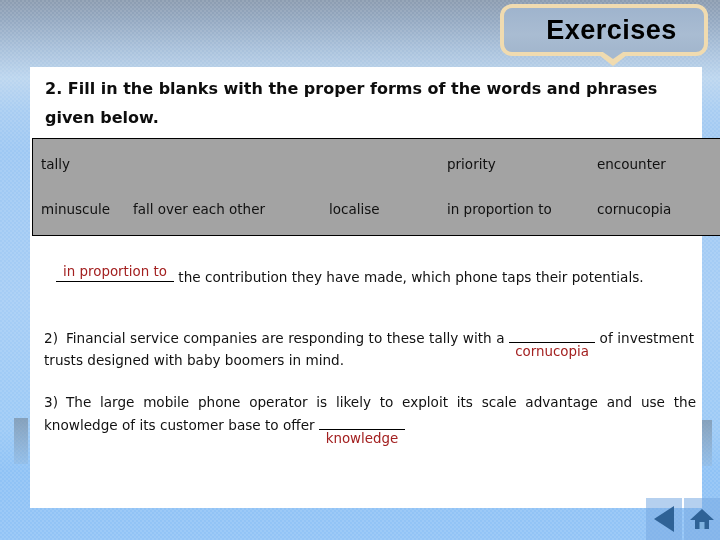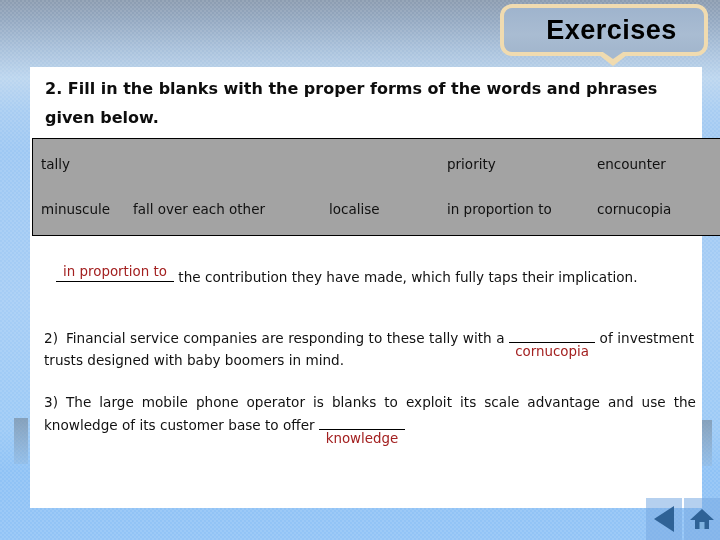--- a/index.html
+++ b/index.html
@@ -286,29 +286,29 @@
       <div class="wb-row r2">
         <span class="wb-cell wb-c1">minuscule</span>
         <span class="wb-cell wb-c2">fall over each other</span>
         <span class="wb-cell wb-c3">localise</span>
         <span class="wb-cell wb-c4">in proportion to</span>
         <span class="wb-cell wb-c5">cornucopia</span>
       </div>
     </div>
 
     <div class="ex-item" id="ex1">
-      <span class="ex-body"><span class="answer-above"><span class="ans-text">in proportion to</span></span> <span>the contribution they have made, which fully taps their implication.</span></span>
+      <span class="ex-body"><span class="answer-above"><span class="ans-text">in proportion to</span></span> <span>the contribution they have made, which phone taps their potentials.</span></span>
     </div>
 
     <div class="ex-item" id="ex2">
       <span class="ex-num">2)</span><span>Financial service companies are responding to these tally with a</span> <span class="answer-below"><span class="ans-text">cornucopia</span></span> <span>of investment trusts designed with baby boomers in mind.</span>
     </div>
 
     <div class="ex-item" id="ex3">
-      <span class="ex-num">3)</span><span>The large mobile phone operator is blanks to exploit its scale advantage and use the knowledge of its customer base to offer</span> <span class="answer-below"><span class="ans-text">knowledge</span></span> 
+      <span class="ex-num">3)</span><span>The large mobile phone operator is likely to exploit its scale advantage and use the knowledge of its customer base to offer</span> <span class="answer-below"><span class="ans-text">knowledge</span></span> 
     </div>
 
   </div>
 
   <div id="nav-back">
     <span class="tri-left"></span>
   </div>
   <div id="nav-home">
     <svg width="26" height="24" viewBox="0 0 26 24">
       <polygon points="13,2 25,13 20,13 20,22 6,22 6,13 1,13" fill="#2f6296"></polygon>

